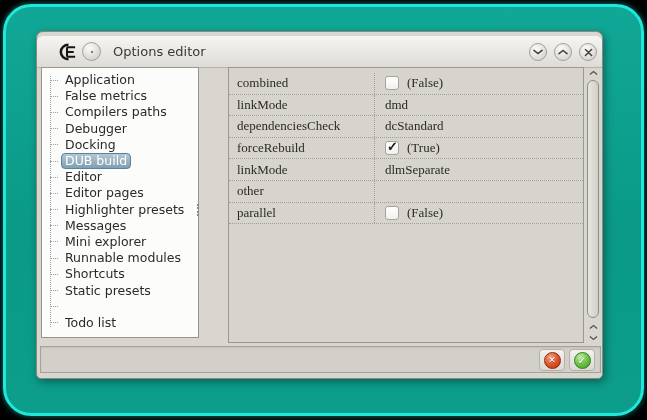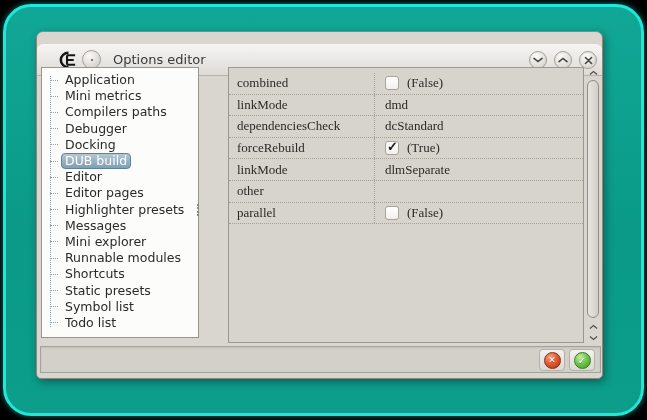--- a/index.html
+++ b/index.html
@@ -6,21 +6,21 @@
   .stage{position:relative;width:647px;height:420px;background:#000;overflow:hidden;
          font-family:"DejaVu Sans","Liberation Sans",sans-serif;color:#2b2a27;}
   .backdrop{position:absolute;left:3px;top:4px;width:635px;height:406px;
             border:3px solid #1fe7d9;border-radius:28px;
             background:linear-gradient(180deg,#11a796 0%,#0a9a87 55%,#0c9e8b 100%);
             box-shadow:0 0 6px rgba(31,231,217,.55);}
   .window{position:absolute;left:36px;top:31px;width:567px;height:348px;
           background:#d9d6d0;border:1px solid #8b8880;border-radius:7px 7px 5px 5px;
           box-shadow:2px 3px 9px rgba(0,0,0,.38);box-sizing:border-box;}
   
-  .titlebar{position:absolute;left:0;top:12px;right:0;height:31px;
+  .titlebar{position:absolute;left:0;top:4px;right:0;height:31px;
             background:linear-gradient(#f6f5f3,#ded bd6);
             background:linear-gradient(#f6f5f3,#dedbd6);
             border-bottom:1px solid #b6b3ac;border-radius:6px 6px 0 0;}
   .app-logo{position:absolute;left:20px;top:6px;width:21px;height:20px;}
   .dot-btn{position:absolute;left:45px;top:6px;width:19px;height:19px;border-radius:50%;
            background:radial-gradient(circle at 38% 30%,#fbfaf8,#d7d4ce 75%,#c9c6bf);
            border:1px solid #a3a099;box-sizing:border-box;}
   .dot-btn::after{content:"";position:absolute;left:8px;top:8px;width:2px;height:2px;
                   border-radius:50%;background:#55534e;}
   .win-title{position:absolute;left:76px;top:8px;font-size:13px;color:#3a3935;}
@@ -112,21 +112,21 @@
       </span>
     </div>
 
     <div class="tree-panel">
         <div class="tree-item">
           <span class="tree-stub"></span>
           <span class="tree-label">Application</span>
         </div>
         <div class="tree-item">
           <span class="tree-stub"></span>
-          <span class="tree-label">Mini metrics</span>
+          <span class="tree-label">False metrics</span>
         </div>
         <div class="tree-item">
           <span class="tree-stub"></span>
           <span class="tree-label">Compilers paths</span>
         </div>
         <div class="tree-item">
           <span class="tree-stub"></span>
           <span class="tree-label">Debugger</span>
         </div>
         <div class="tree-item">
@@ -164,21 +164,20 @@
         <div class="tree-item">
           <span class="tree-stub"></span>
           <span class="tree-label">Shortcuts</span>
         </div>
         <div class="tree-item">
           <span class="tree-stub"></span>
           <span class="tree-label">Static presets</span>
         </div>
         <div class="tree-item">
           <span class="tree-stub"></span>
-          <span class="tree-label">Symbol list</span>
         </div>
         <div class="tree-item">
           <span class="tree-stub"></span>
           <span class="tree-label">Todo list</span>
         </div>
       </div>
 
     <div class="splitter-grip"></div>
 
     <div class="prop-grid">

